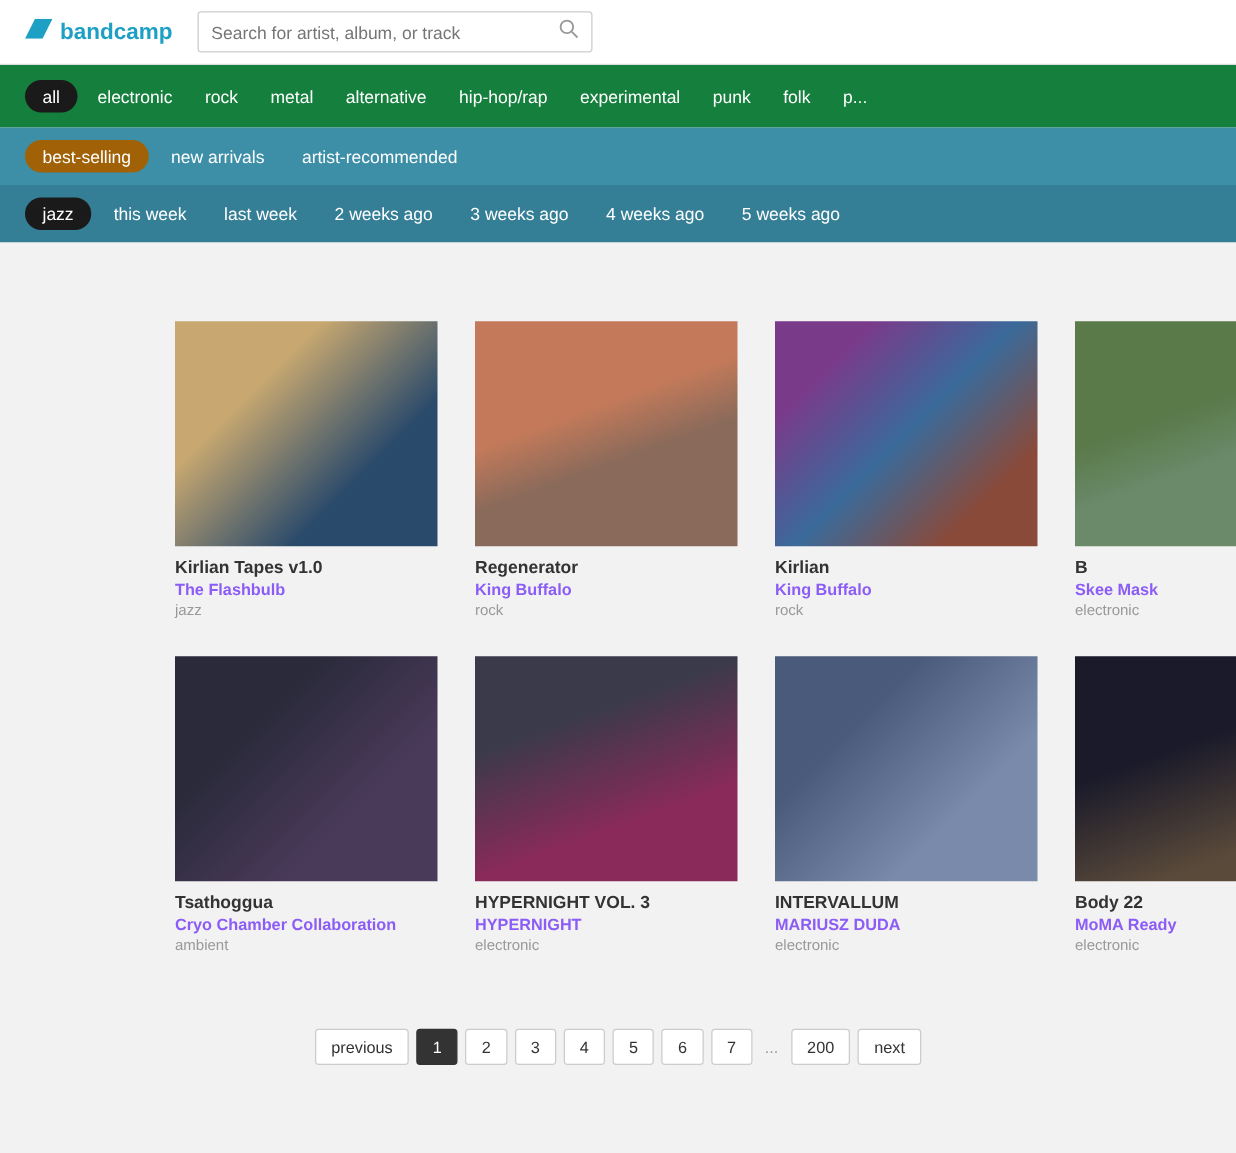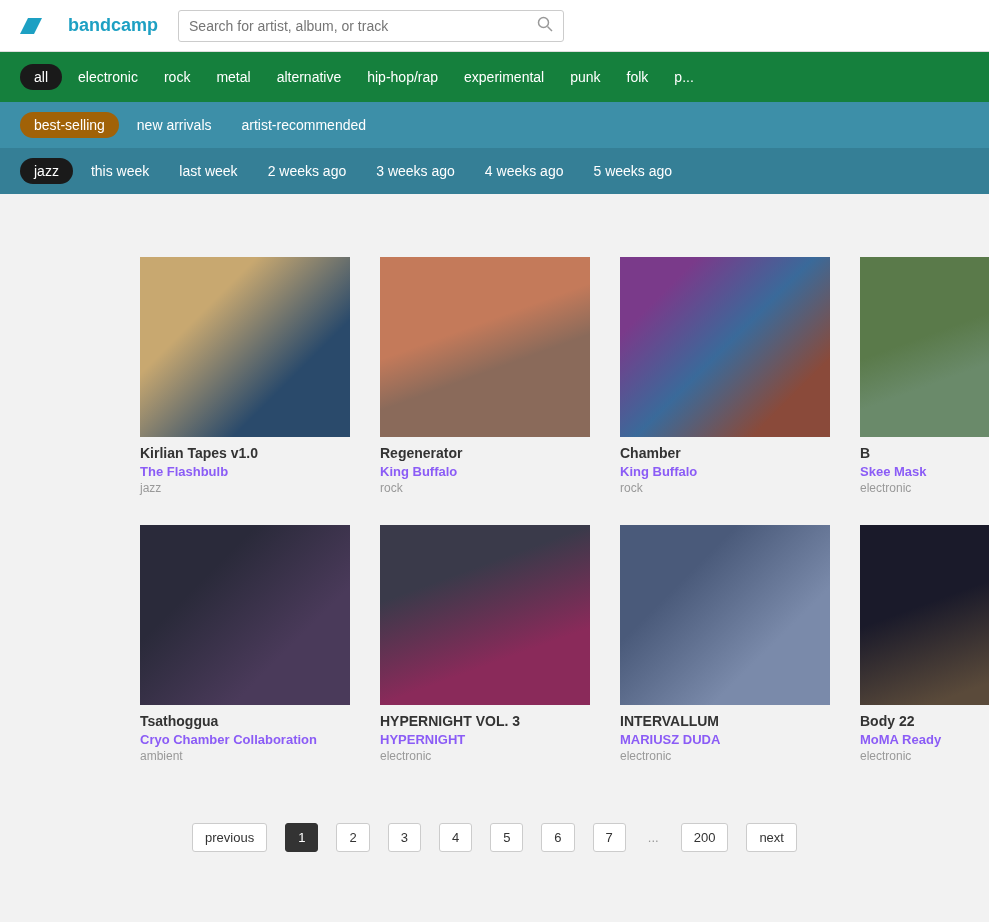--- a/index.html
+++ b/index.html
@@ -9,40 +9,38 @@
     .header {
       background: #fff;
       border-bottom: 1px solid #ddd;
       display: flex;
       align-items: center;
       padding: 0 20px;
       height: 52px;
     }
     .logo {
       display: flex;
-      align-items: center;
       font-weight: bold;
       font-size: 18px;
       color: #1da0c3;
       margin-right: 20px;
       text-decoration: none;
-      gap: 20px;
     }
     .logo-icon {
       width: 22px;
       height: 16px;
       margin-right: 6px;
     }
     .search-bar {
       display: flex;
       align-items: center;
       border: 1px solid #ccc;
       border-radius: 3px;
       padding: 5px 10px;
-      width: 386px;
+      width: 316px;
       background: #fff;
     }
     .search-bar input {
       border: none;
       outline: none;
       font-size: 14px;
       color: #999;
       flex: 1;
       background: transparent;
     }
@@ -155,21 +153,21 @@
     .art-5 { background: linear-gradient(135deg, #2a2a3a 30%, #4a3a5a 70%); }
     .art-6 { background: linear-gradient(160deg, #3a3a4a 30%, #8a2a5a 70%); }
     .art-7 { background: linear-gradient(135deg, #4a5a7a 30%, #7a8aaa 70%); }
     .art-8 { background: linear-gradient(160deg, #1a1a2a 40%, #5a4a3a 80%); }
 
     
     .pagination {
       display: flex;
       justify-content: center;
       align-items: center;
-      gap: 18px;
+      gap: 6px;
       padding: 20px 0;
     }
     .pagination a {
       display: inline-block;
       padding: 6px 12px;
       border: 1px solid #ccc;
       background: #fff;
       color: #333;
       text-decoration: none;
       font-size: 13px;
@@ -256,21 +254,21 @@
         <div class="album-genre">jazz</div>
       </div>
       <div class="album-card">
         <div class="album-art-box art-2"></div>
         <div class="album-title">Regenerator</div>
         <div class="album-artist">King Buffalo</div>
         <div class="album-genre">rock</div>
       </div>
       <div class="album-card">
         <div class="album-art-box art-3"></div>
-        <div class="album-title">Chamber</div>
+        <div class="album-title">Kirlian</div>
         <div class="album-artist">King Buffalo</div>
         <div class="album-genre">rock</div>
       </div>
       <div class="album-card">
         <div class="album-art-box art-4"></div>
         <div class="album-title">B</div>
         <div class="album-artist">Skee Mask</div>
         <div class="album-genre">electronic</div>
       </div>
       <div class="album-card">

